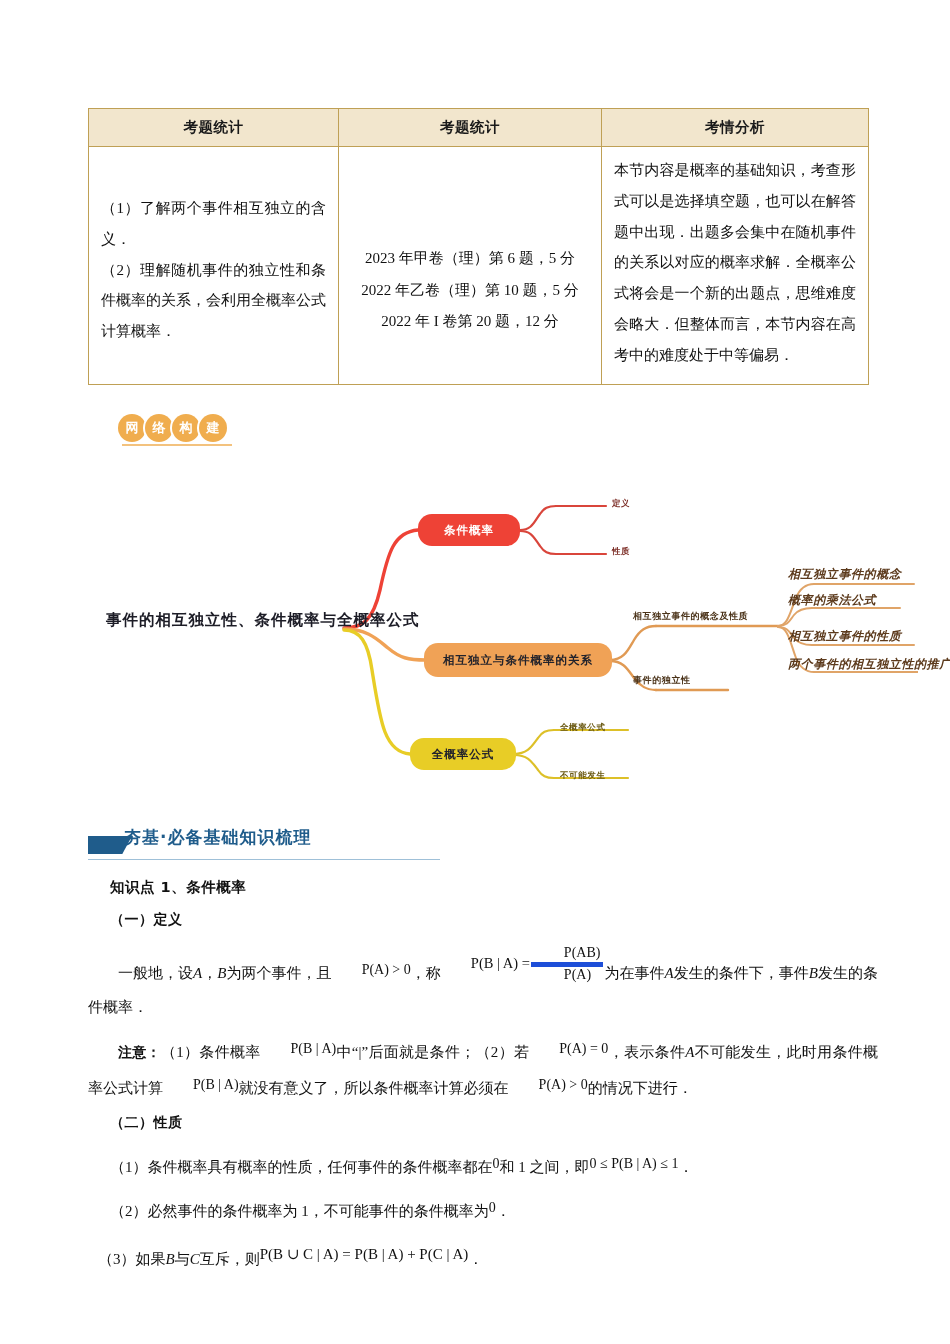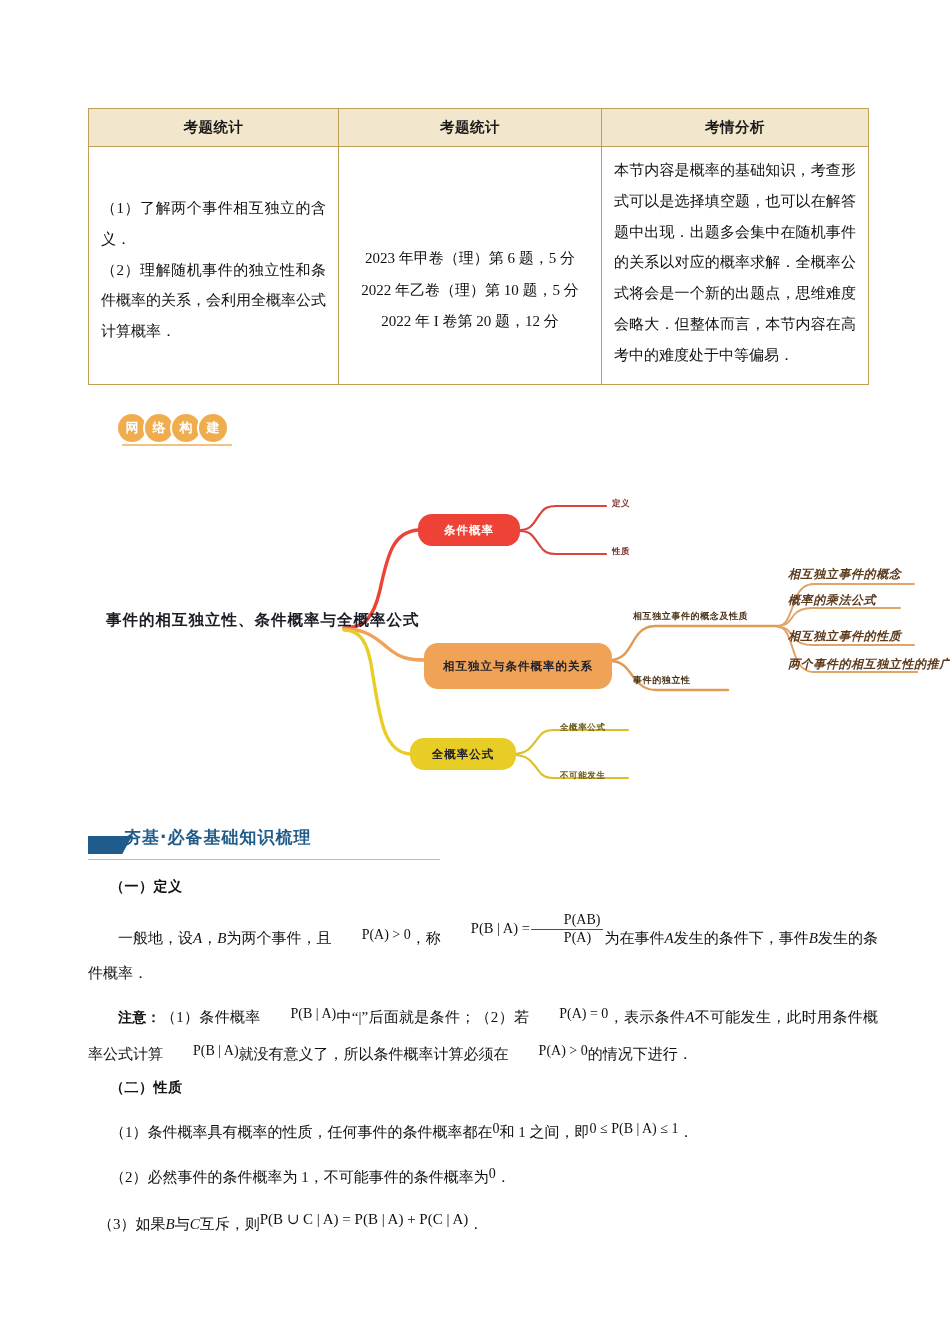--- a/index.html
+++ b/index.html
@@ -216,21 +216,21 @@
   }
   .frac {
     display: inline-block;
     vertical-align: middle;
     font-family: "Liberation Serif", "DejaVu Serif", serif;
     font-size: 14px;
     line-height: 1.2;
     margin: 0 1px;
   }
   .frac .num { display: block; padding: 0 3px; }
-  .frac .den { display: block; border-top: 1px solid #1d4ed8; padding: 0 3px; }
+  .frac .den { display: block; border-top: 5px solid #1d4ed8; padding: 0 3px; }
   .bigmath {
     display: inline-block;
     vertical-align: 10px;
     font-family: "Liberation Serif", "DejaVu Serif", serif;
     font-size: 14.5px;
     white-space: nowrap;
   }
 </style>
 </head>
 <body>
@@ -312,21 +312,21 @@
 
       <path d="M426,284 C440,284 444,276 450,268 C454,262 458,260 466,260" stroke="#ddc028" stroke-width="2.2" fill="none" stroke-linecap="round"></path>
       <path d="M466,260 L540,260" stroke="#ddc028" stroke-width="2.2" fill="none" stroke-linecap="round"></path>
       <path d="M426,285 C440,285 444,292 450,300 C454,306 458,308 466,308" stroke="#ddc028" stroke-width="2.2" fill="none" stroke-linecap="round"></path>
       <path d="M466,308 L540,308" stroke="#ddc028" stroke-width="2.2" fill="none" stroke-linecap="round"></path>
     </svg>
 
     <div class="mm-label mm-root" style="left:18px; top:138px; width:228px;">事件的相互独立性、条件概率与全概率公式</div>
 
     <div class="mm-node red" style="left:330px; top:44px; width:102px; height:32px;">条件概率</div>
-    <div class="mm-node orange" style="left:336px; top:173px; width:188px; height:46px;">相互独立与条件概率的关系</div>
+    <div class="mm-node orange" style="left:336px; top:173px; width:188px; height:34px;">相互独立与条件概率的关系</div>
     <div class="mm-node yellow" style="left:322px; top:268px; width:106px; height:32px;">全概率公式</div>
 
     <div class="mm-leaf leaf-red" style="left:524px; top:28px;">定义</div>
     <div class="mm-leaf leaf-red" style="left:524px; top:76px;">性质</div>
 
     <div class="mm-leaf leaf-mid" style="left:545px; top:140px;">相互独立事件的概念及性质</div>
     <div class="mm-leaf leaf-mid" style="left:545px; top:204px;">事件的独立性</div>
 
     <div class="mm-leaf leaf-orange" style="left:700px; top:96px;">相互独立事件的概念</div>
     <div class="mm-leaf leaf-orange" style="left:700px; top:122px;">概率的乘法公式</div>
@@ -338,20 +338,21 @@
   </div>
 
   <div class="section-head">
     <div class="sh-shape"></div>
     <div class="sh-text">夯基·必备基础知识梳理</div>
     <div class="sh-rule"></div>
   </div>
 
   <div class="content">
 
+    <div class="p-head">知识点 1、条件概率</div>
 
     <div class="p-sub">（一）定义</div>
 
     <p class="p-text indent"><span>一般地，设</span><span class="mvar">A</span><span>，</span><span class="mvar">B</span><span>为两个事件，且</span><span class="mi">P(A) &gt; 0</span><span>，称</span><span class="bigmath"><span>P(B | A) =</span><span class="frac"><span class="num">P(AB)</span><span class="den">P(A)</span></span></span><span>为在事件</span><span class="mvar">A</span><span>发生的条件下，事件</span><span class="mvar">B</span><span>发生的条件概率．</span></p>
 
     <p class="p-text indent"><span class="bold-inline">注意：</span><span>（1）条件概率</span><span class="mi">P(B | A)</span><span>中“|”后面就是条件；</span><span>（2）若</span><span class="mi">P(A) = 0</span><span>，表示条件</span><span class="mvar">A</span><span>不可能发生，此时用条件概率公式计算</span><span class="mi">P(B | A)</span><span>就没有意义了，所以条件概率计算必须在</span><span class="mi">P(A) &gt; 0</span><span>的情况下进行．</span></p>
 
     <div class="p-sub" style="margin-top:6px;">（二）性质</div>
 
     <p class="p-text" style="margin-left:22px;"><span>（1）条件概率具有概率的性质，任何事件的条件概率都在</span><span class="mi">0</span><span>和 1 之间，即</span><span class="mi">0 ≤ P(B | A) ≤ 1</span><span>．</span></p>

